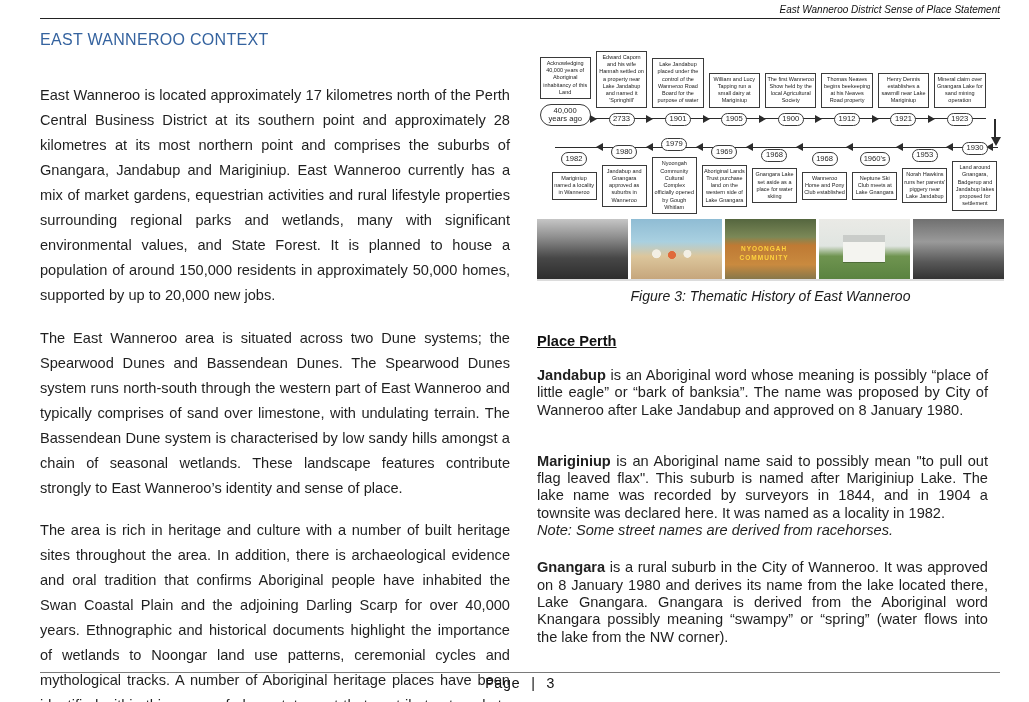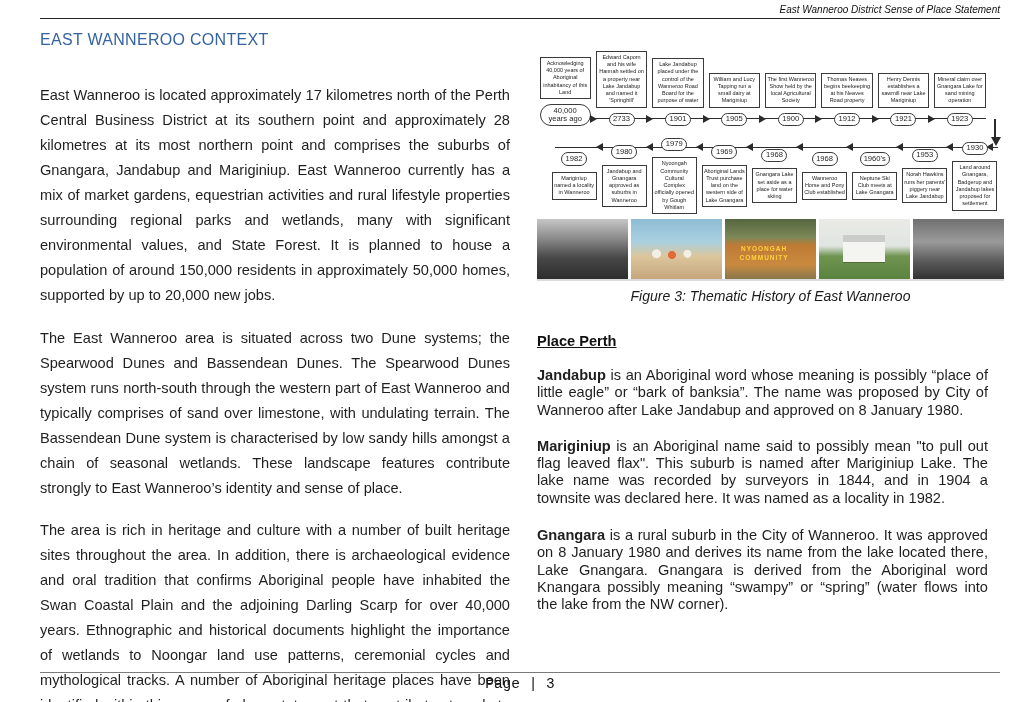--- a/index.html
+++ b/index.html
@@ -60,21 +60,21 @@
   .ph5{background:linear-gradient(180deg,#707070 0%,#9a9a9a 38%,#585858 72%,#333 100%);}
   .sign-text{position:absolute;left:8%;top:44%;width:70%;color:#ffd23e;font-size:6.5px;
              font-weight:700;letter-spacing:1px;line-height:1.3;text-align:center;}
   .cottage{position:absolute;left:26%;top:26%;width:46%;height:34%;background:#f4f4f0;
            border-top:7px solid #c9ccc9;box-shadow:0 1px 0 rgba(0,0,0,.25);}
   .fig-caption{margin-top:7px;text-align:center;font-style:italic;font-size:14px;color:#1b1b1b;}
   
   .col-right .pn-heading{font-size:14.6px;font-weight:700;text-decoration:underline;
                          margin:29px 16px 18px 0;color:#111;}
   .pn-entry{font-size:14.6px;line-height:17.3px;text-align:justify;margin:0 16px 20px 0;}
-  .pn-entry.gap-lg{margin-bottom:19px;}
+  .pn-entry.gap-lg{margin-bottom:34px;}
   .pn-note{font-style:italic;display:block;}
   
   .ftr{position:absolute;left:40px;right:29px;bottom:10px;font-family:Liberation Mono, monospace;}
   .ftr-rule{border:none;border-top:1.5px solid #7a7a7a;margin:0 0 3px 0;}
   .ftr-text{text-align:center;font-size:14.5px;color:#111;}
 </style>
 </head>
 <body>
 
 <div class="page">
@@ -209,20 +209,21 @@
       <h2 class="pn-heading">Place Perth</h2>
 
       <p class="pn-entry gap-lg">
         <b>Jandabup</b>
         <span>is an Aboriginal word whose meaning is possibly “place of little eagle” or “bark of banksia”. The name was proposed by City of Wanneroo after Lake Jandabup and approved on 8 January 1980.</span>
       </p>
 
       <p class="pn-entry">
         <b>Mariginiup</b>
         <span>is an Aboriginal name said to possibly mean "to pull out flag leaved flax".  This suburb is named after Mariginiup Lake. The lake name was recorded by surveyors in 1844, and in 1904 a townsite was declared here. It was named as a locality in 1982.</span>
+        <i class="pn-note">Note: Some street names are derived from racehorses.</i>
       </p>
 
       <p class="pn-entry">
         <b>Gnangara</b>
         <span>is a rural suburb in the City of Wanneroo. It was approved on 8 January 1980 and derives its name from the lake located there, Lake Gnangara. Gnangara is derived from the Aboriginal word Knangara possibly meaning “swampy” or “spring” (water flows into the lake from the NW corner).</span>
       </p>
 
     </div>
   </div>
 

